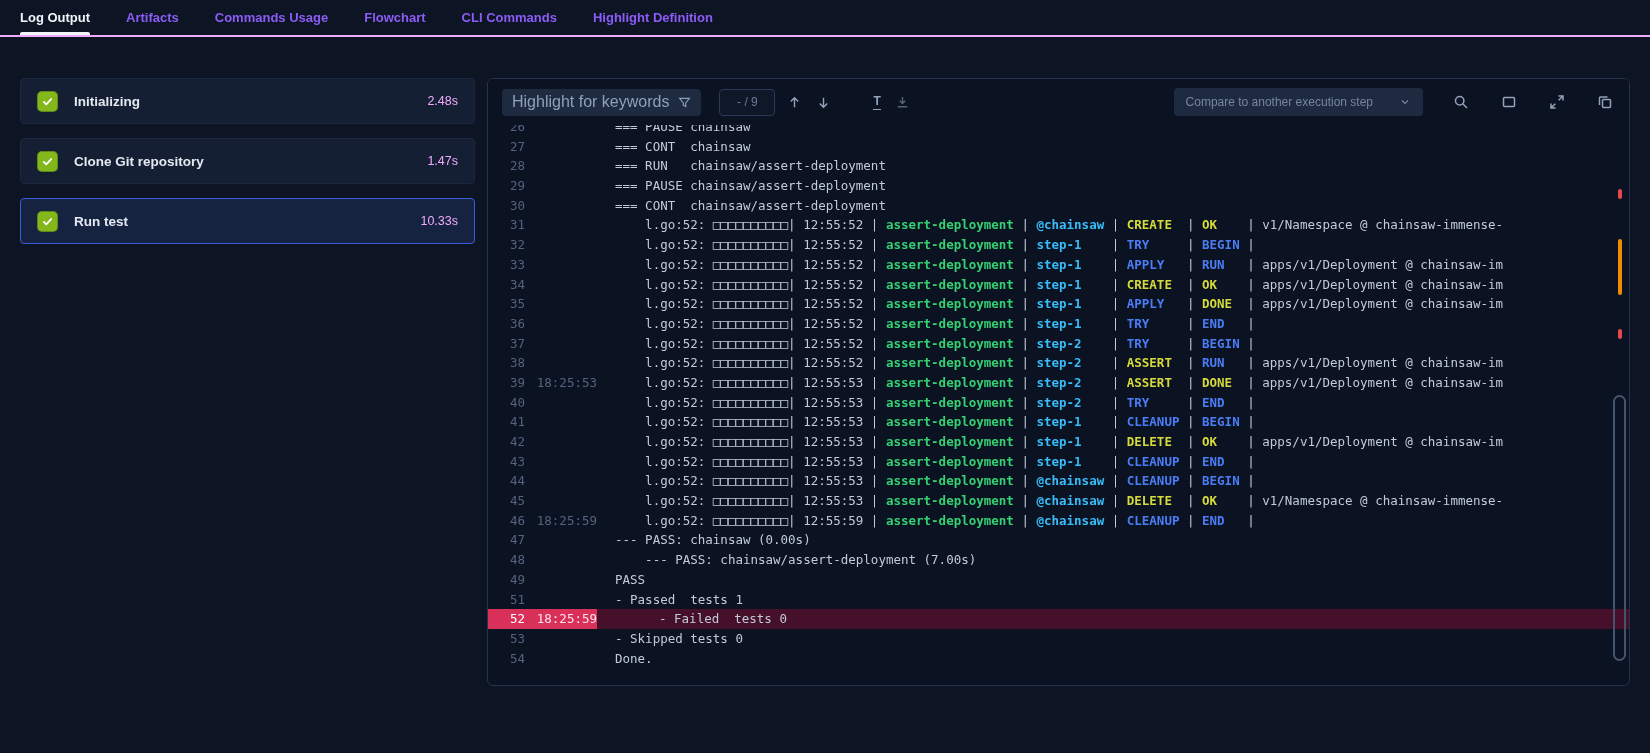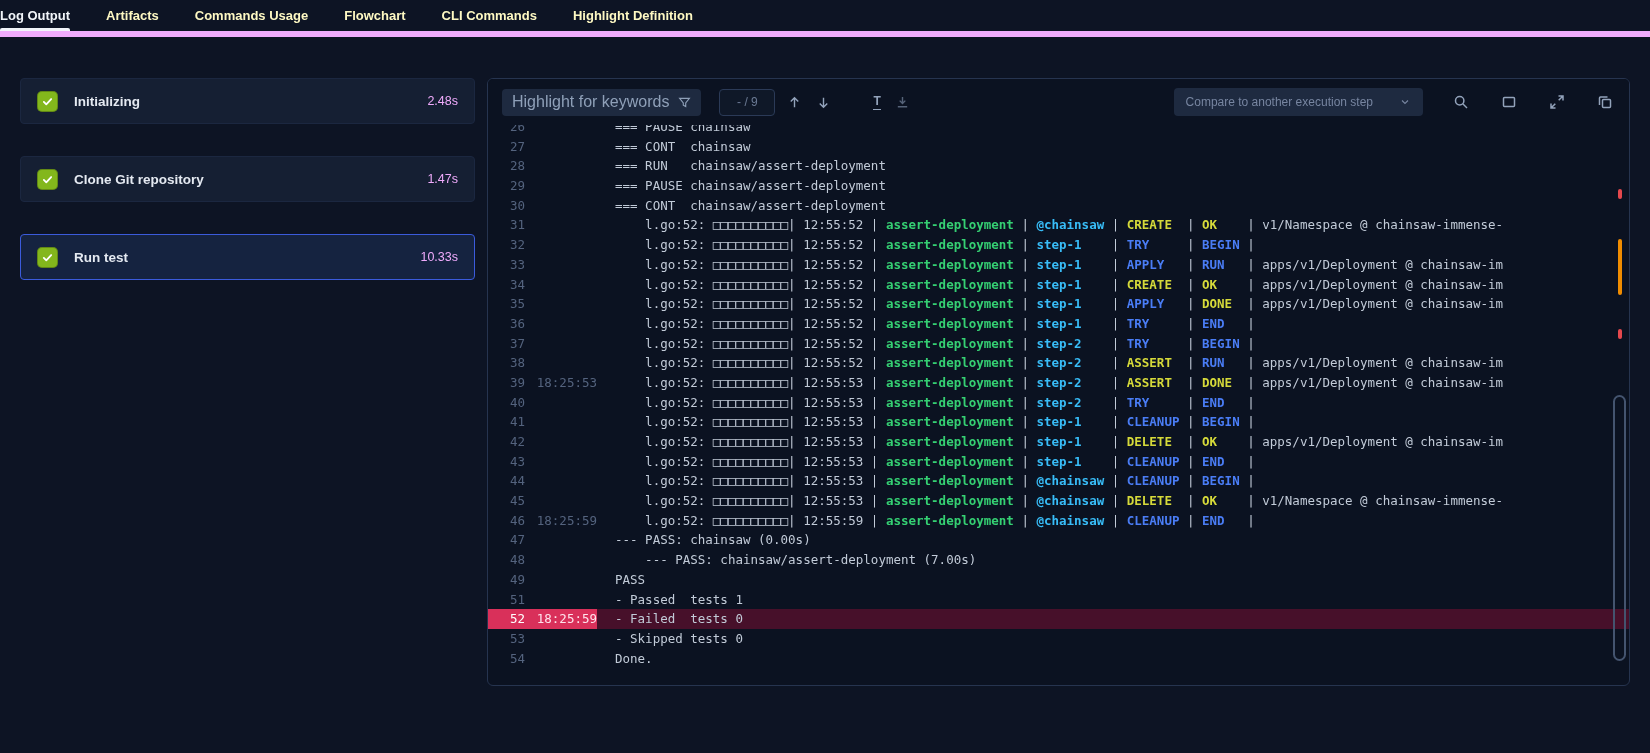--- a/index.html
+++ b/index.html
@@ -7,38 +7,38 @@
   body {
     width:1650px; height:753px; overflow:hidden;
     background:#0d1424;
     font-family:"Liberation Sans", sans-serif;
     -webkit-font-smoothing:antialiased;
   }
 
   
   .tabbar {
     height:37px; display:flex; align-items:stretch;
-    border-bottom:6px solid #f0abfc;
+    padding-left:20px; border-bottom:2px solid #f0abfc;
   }
   .tab {
     display:flex; align-items:center;
     margin-right:36px; position:relative;
-    font-size:13px; font-weight:600; color:#fef9c3;
+    font-size:13px; font-weight:600; color:#8b5cf6;
     cursor:pointer; white-space:nowrap;
   }
   .tab.active { color:#f1f5f9; }
   .tab.active::after {
     content:""; position:absolute; left:0; right:0; bottom:0;
     height:3px; background:#f1f5f9; border-radius:2px 2px 0 0;
   }
 
   
   .steps { position:absolute; left:20px; top:78px; width:455px; }
   .step-card {
-    height:46px; margin-bottom:32px;
+    height:46px; margin-bottom:14px;
     background:#151f33; border:1px solid #1b2740; border-radius:4px;
     display:flex; align-items:center; gap:16px; padding:0 16px;
     cursor:pointer;
   }
   .step-card.selected { border-color:#3b5bdb; background:#152340; }
   .check-icon {
     width:21px; height:21px; flex:none; border-radius:5px;
     background:#83b71c; display:flex; align-items:center; justify-content:center;
     box-shadow: inset 0 0 0 1px rgba(0,0,0,.25);
   }
@@ -102,21 +102,21 @@
 
   .sg-p { color:#c2cbd8; }
   .sg-g { color:#35d073; font-weight:700; }
   .sg-c { color:#38bdf8; font-weight:700; }
   .sg-y { color:#d6da3a; font-weight:700; }
   .sg-b { color:#4a7df6; font-weight:700; }
 
   .row.hl { background:#47102a; }
   .row.hl .ln { background:#d9305a; color:#ffffff; }
   .row.hl .ts { background:#d9305a; color:#ffe3ec; }
-  .row.hl .txt { color:#e8dde3; }
+  .row.hl .txt { color:#e8dde3;margin-left:44px; }
 
   
   .marker { position:absolute; right:7px; width:4px; border-radius:2px; z-index:4; }
   .scroll-thumb {
     position:absolute; right:3px; top:316px; width:13px; height:266px;
     border:2px solid #44546f; border-radius:7px; z-index:4; cursor:grab;
   }
 
   svg { display:block; }
 </style>

